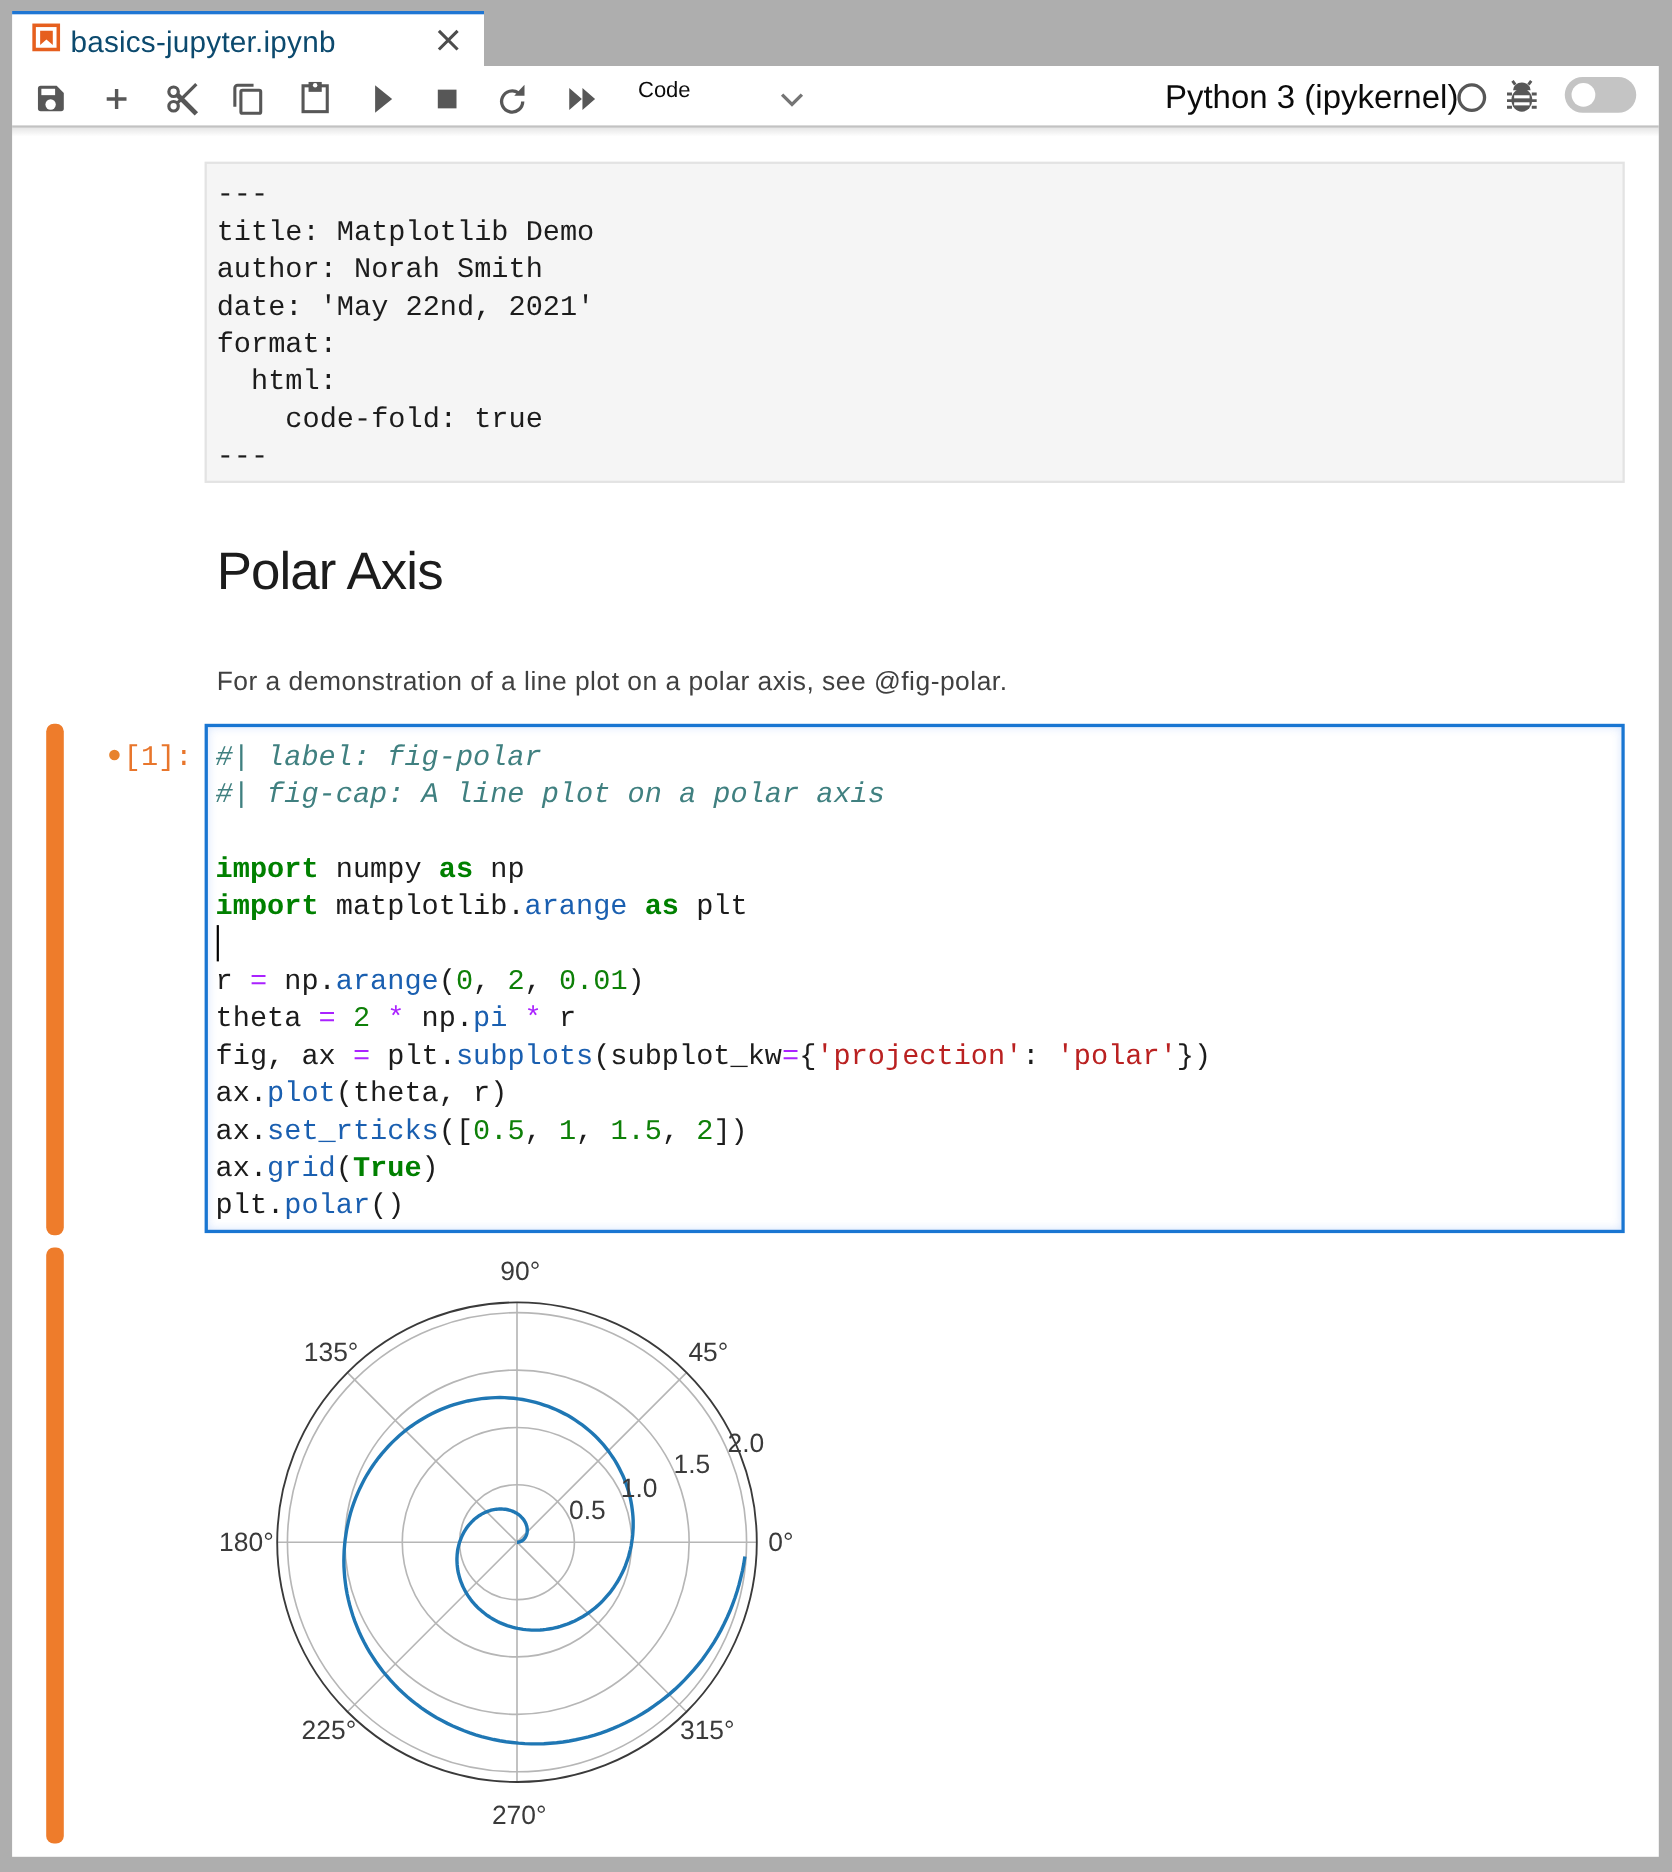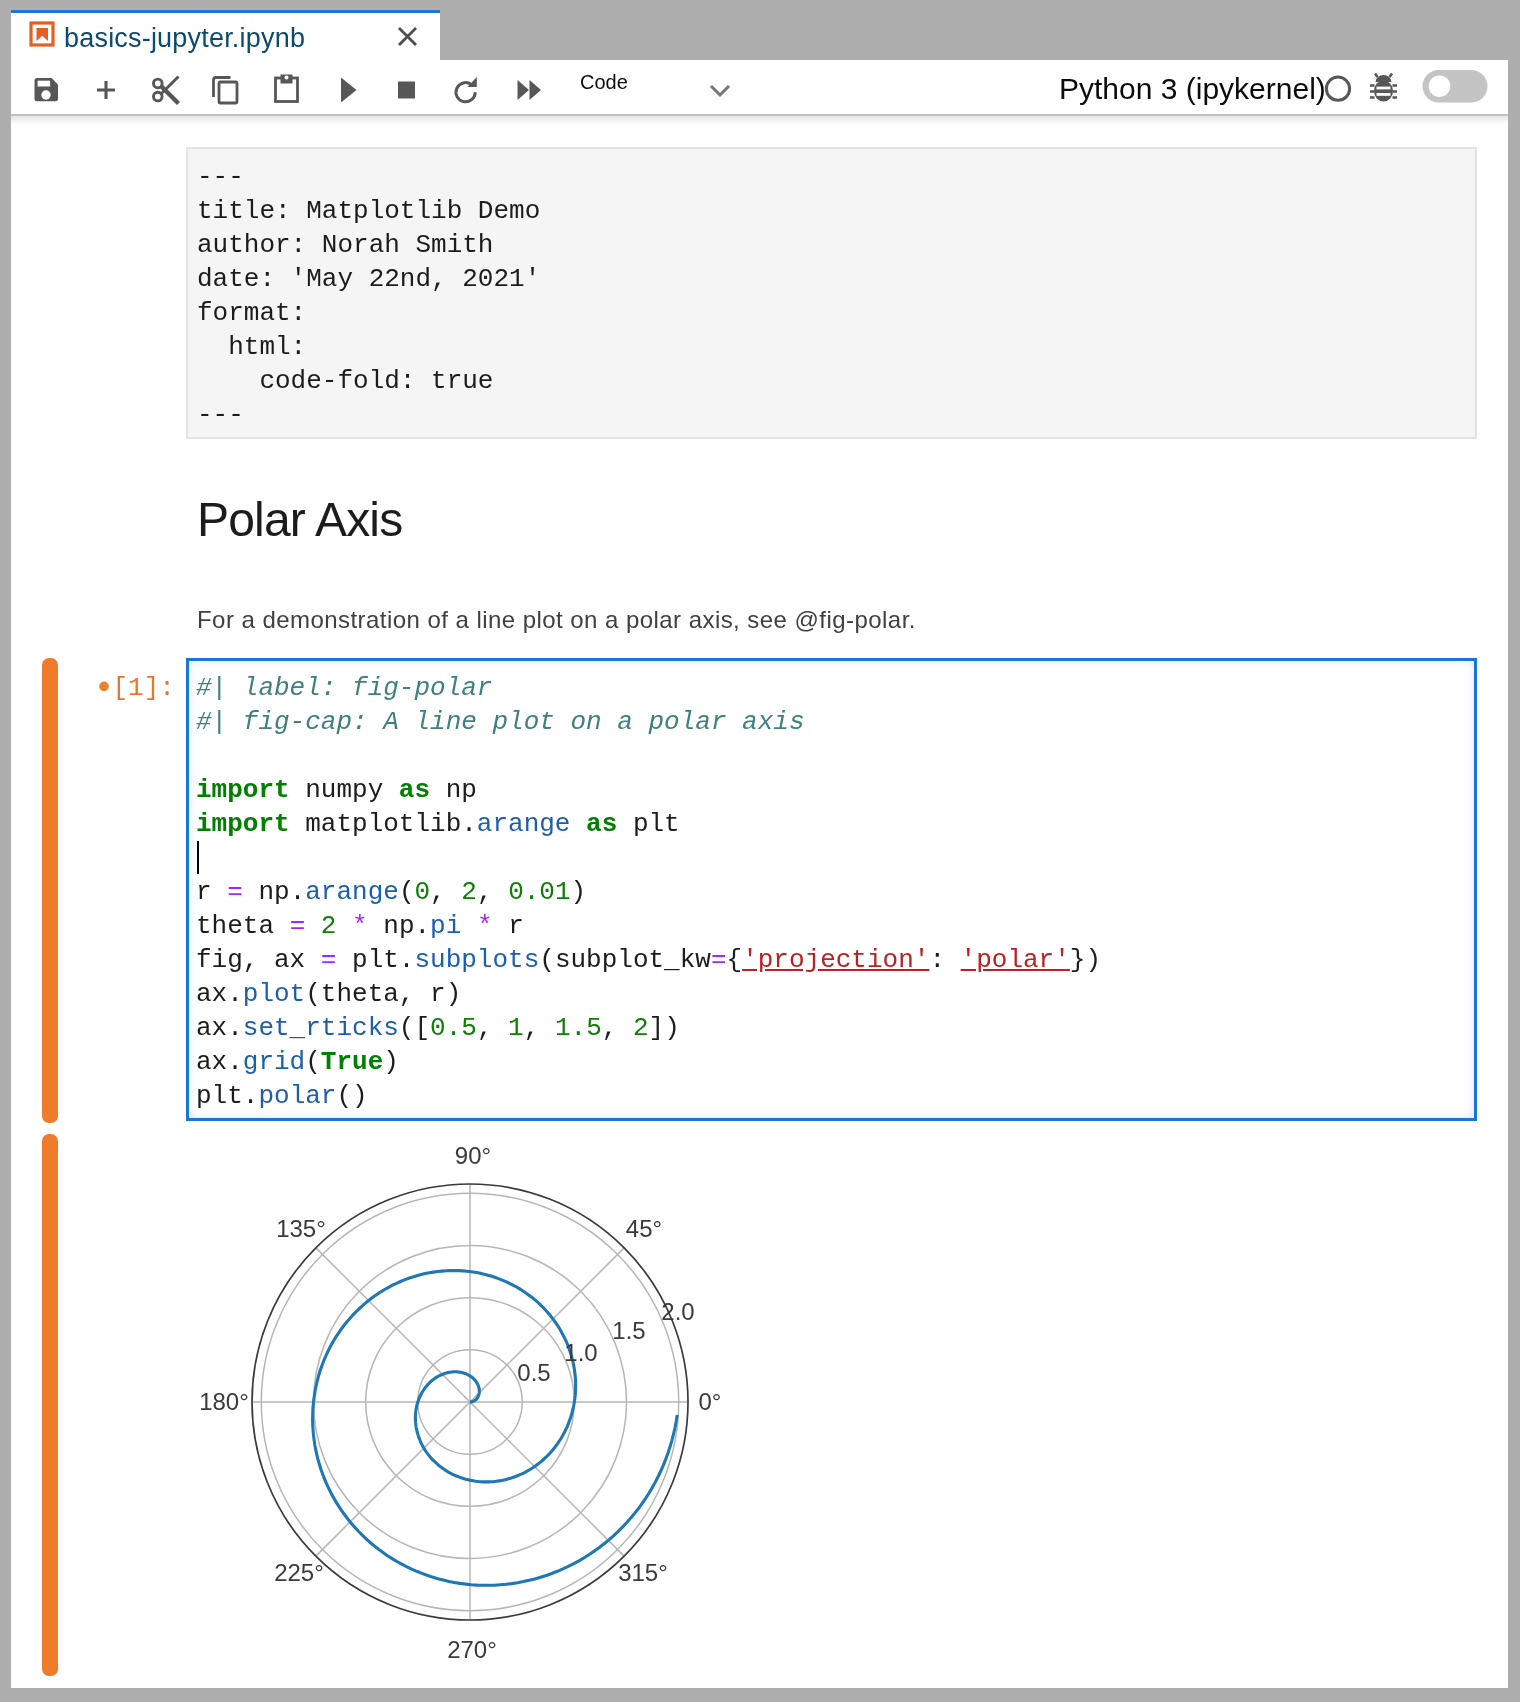--- a/index.html
+++ b/index.html
@@ -21,21 +21,21 @@
   .para{left:197px;top:606px;font-size:24px;letter-spacing:0.45px;color:#404040;}
   .codecell{left:186px;top:658px;width:1291px;height:463px;background:#fff;
      border:3px solid #1976d2;box-sizing:border-box;
      box-shadow:inset 0 0 9px rgba(66,133,244,0.22);}
   .codetext{left:196px;top:671px;color:#1c1c1c;}
   .cm{color:#408080;font-style:italic;}
   .kw{color:#008000;font-weight:bold;}
   .pr{color:#1a5fb0;}
   .op{color:#aa22ff;}
   .nu{color:#0e8008;}
-  .st{color:#ba2121;text-decoration:underline;}
+  .st{color:#ba2121;}
   .bar{left:42px;width:16px;background:#ee7c2b;border-radius:7px;}
   .bar1{top:658px;height:465px;}
   .bar2{top:1134px;height:542px;}
   .prompt{left:112.5px;top:671px;font-family:"Liberation Mono",monospace;font-size:26px;line-height:34px;color:#e8762c;}
   .cursor{left:196.5px;top:841px;width:2.5px;height:33px;background:#000;}
 </style>
 </head>
 <body>
 <div class="abs main"></div>
 <div class="abs tab"></div>

